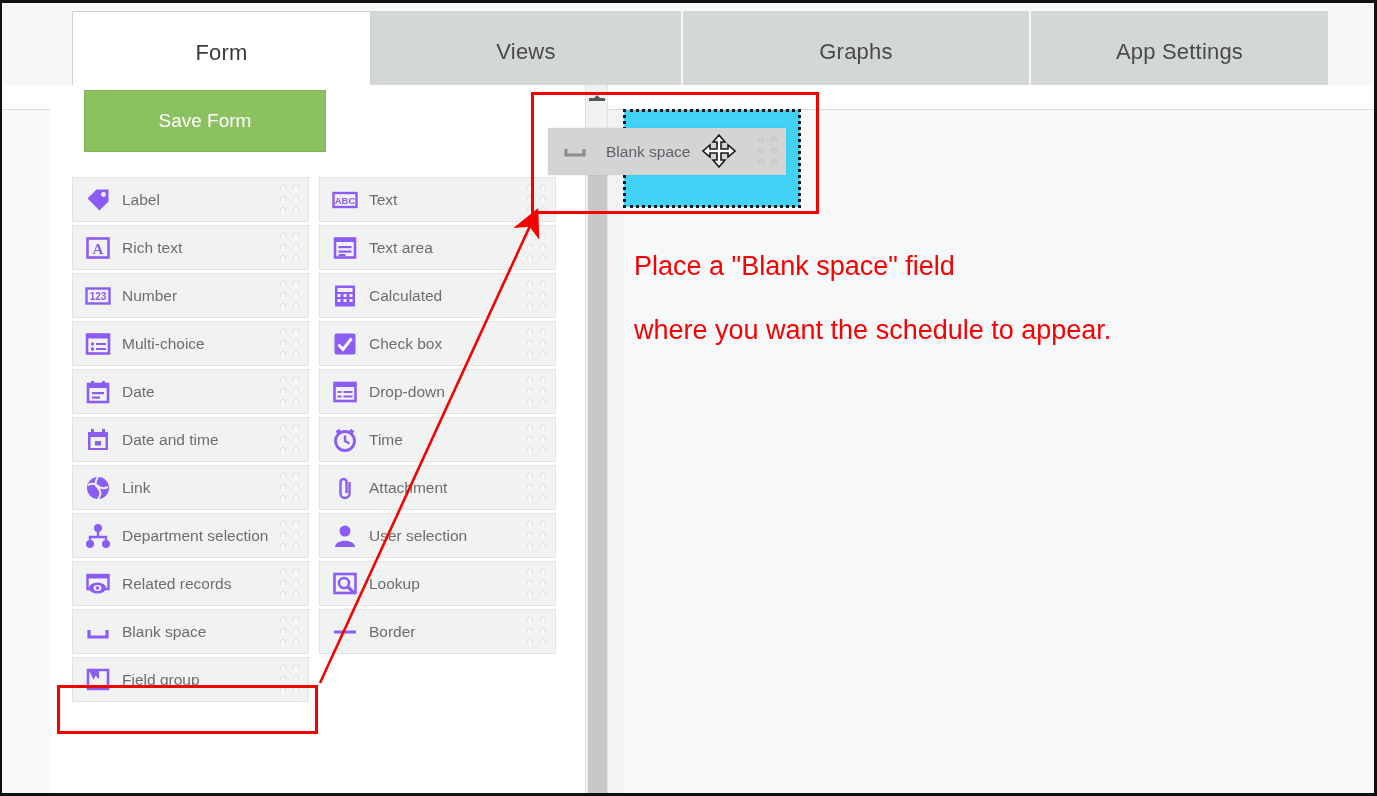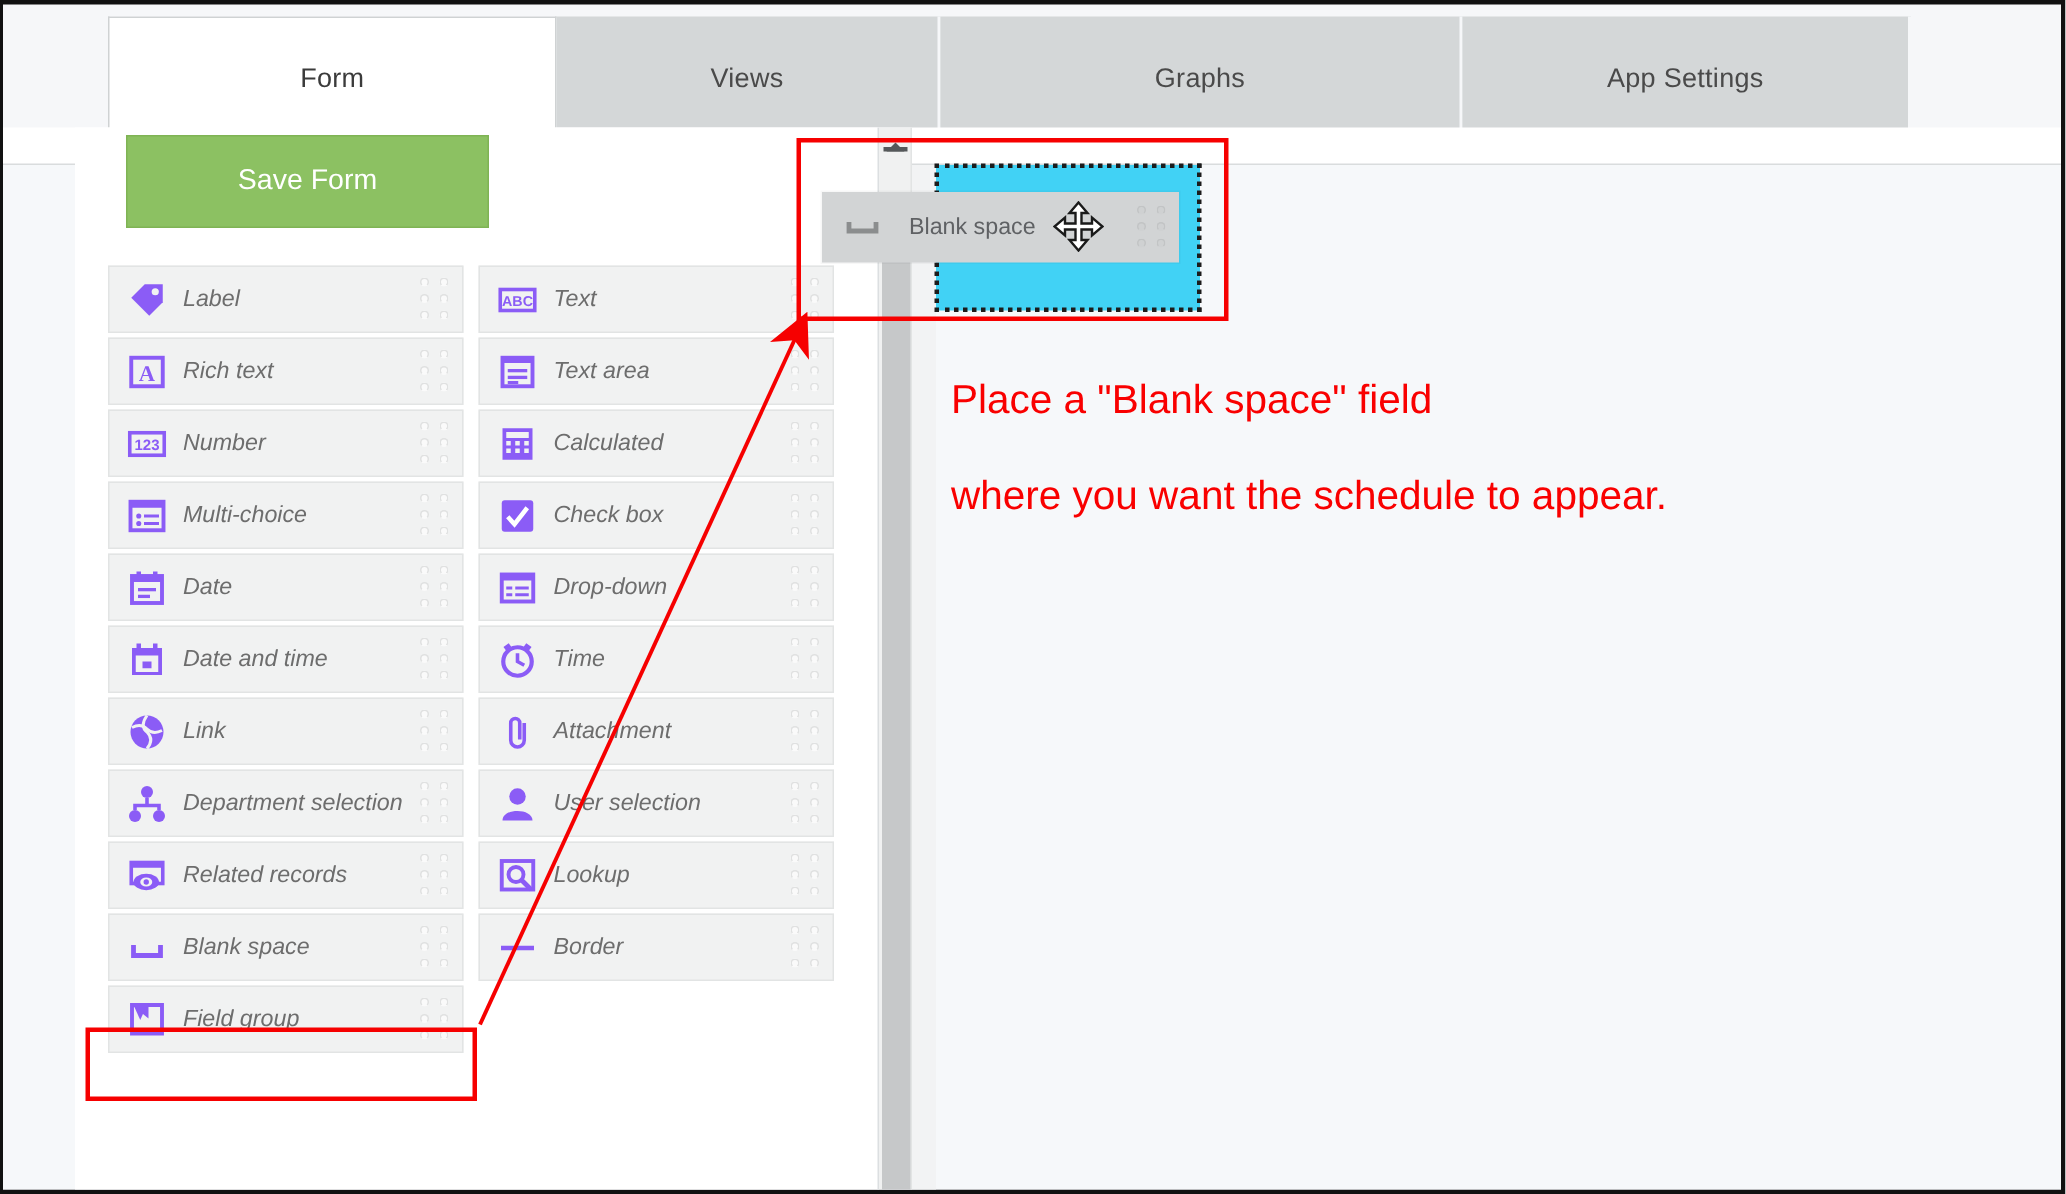--- a/index.html
+++ b/index.html
@@ -24,35 +24,35 @@
 
   
   #tabbar {
     position: absolute; left: 70px; top: 8px;
     width: 1200px; height: 82px;
     display: flex; align-items: stretch;
   }
   .tab {
     flex: 0 0 auto;
     display: flex; align-items: center; justify-content: center;
-    font-size: 18px;
+    font-size: 22px;
     color: #4a4a4a;
     background: #d4d7d8;
     border-right: 2px solid #f6f7f9;
     letter-spacing: .2px;
   }
   .tab.active {
     background: #ffffff;
     color: #3b3b3b;
     border-right: 1px solid #cfd2d3;
     border-left: 1px solid #cfd2d3;
     border-top: 1px solid #cfd2d3;
   }
   #tab-form { width: 299px; }
-  #tab-views { width: 256px; }
+  #tab-views { width: 312px; }
   #tab-graphs { width: 348px; }
   #tab-appsettings { width: 299px; }
 
   
   #canvas-band {
     position: absolute; left: 0; top: 82px;
     width: 1374px; height: 25px;
     background: #ffffff;
     border-bottom: 1px solid #d9dcdd;
   }
@@ -100,21 +100,20 @@
     width: 30px; height: 30px;
     flex: 0 0 30px;
     display: flex; align-items: center; justify-content: center;
     color: #8b5cf6;
   }
   .field-item .flabel {
     margin-left: 9px;
     font-size: 15.5px;
     color: #6d6d6d;
     white-space: nowrap;
-    font-style: italic;
   }
   .handle {
     position: absolute; right: 6px; top: 50%;
     transform: translateY(-50%);
     width: 22px; height: 30px;
     display: grid;
     grid-template-columns: 1fr 1fr;
     grid-template-rows: 1fr 1fr 1fr;
     gap: 3px 4px;
   }

